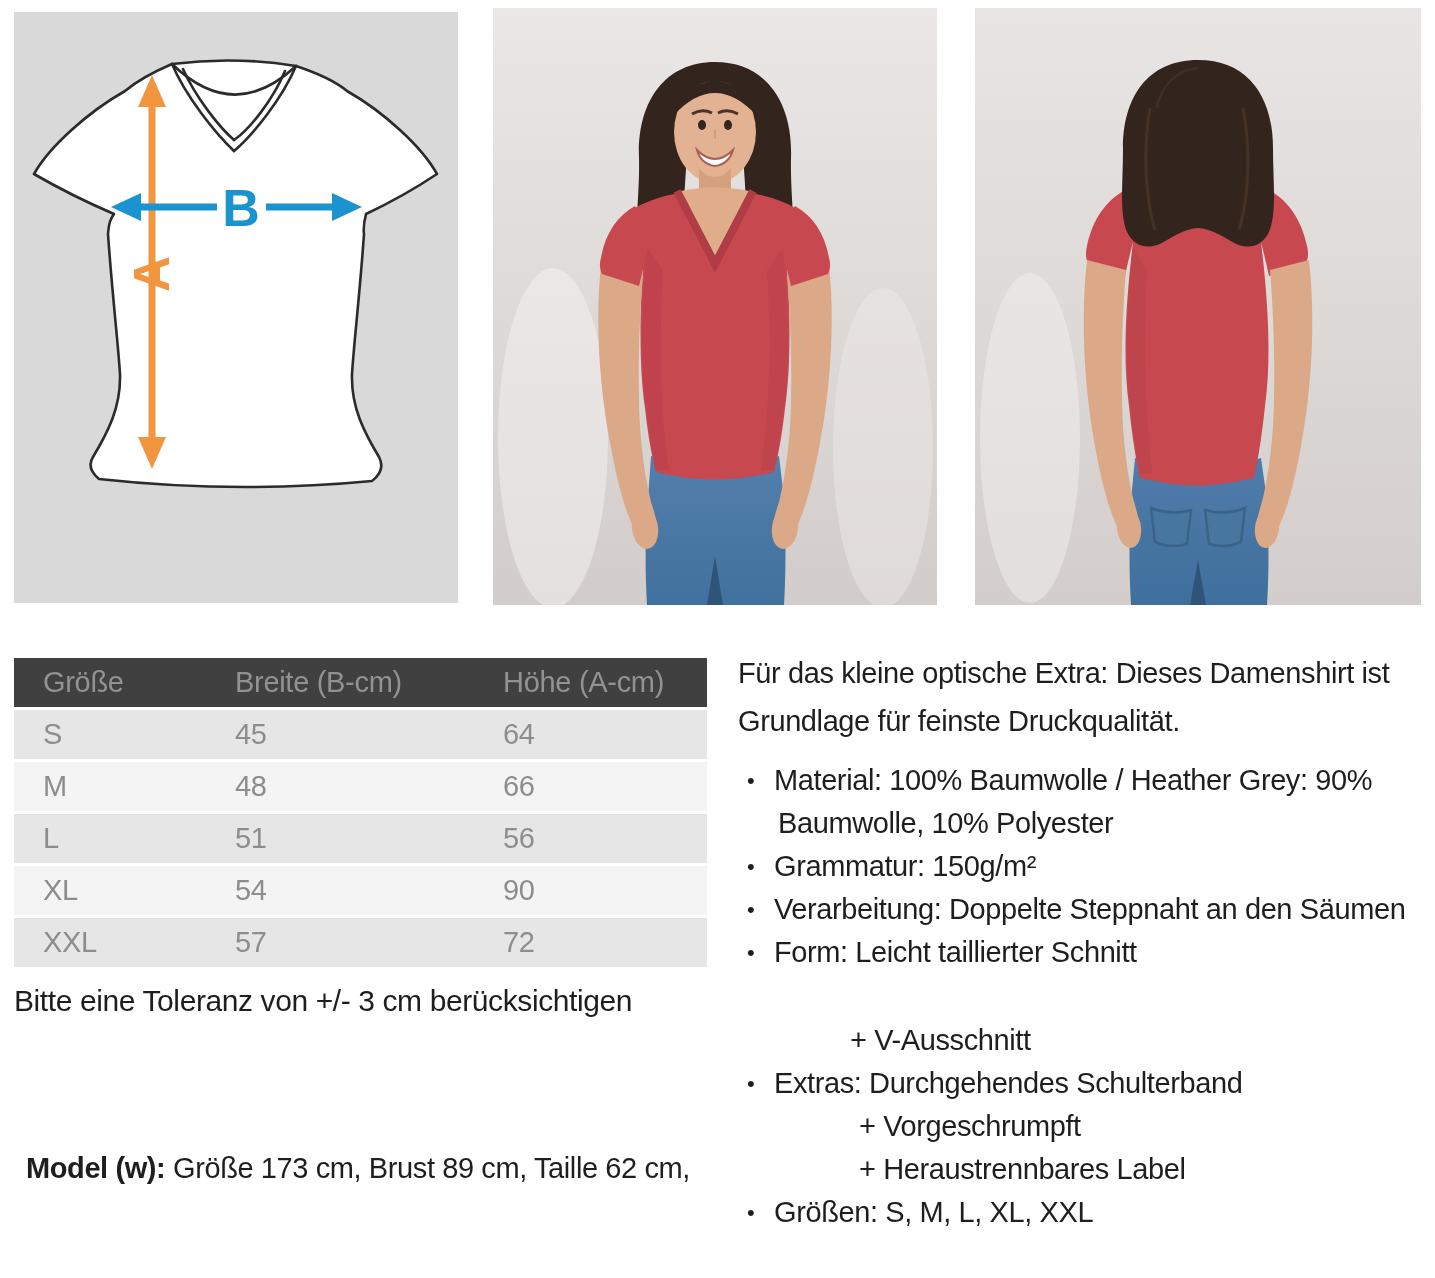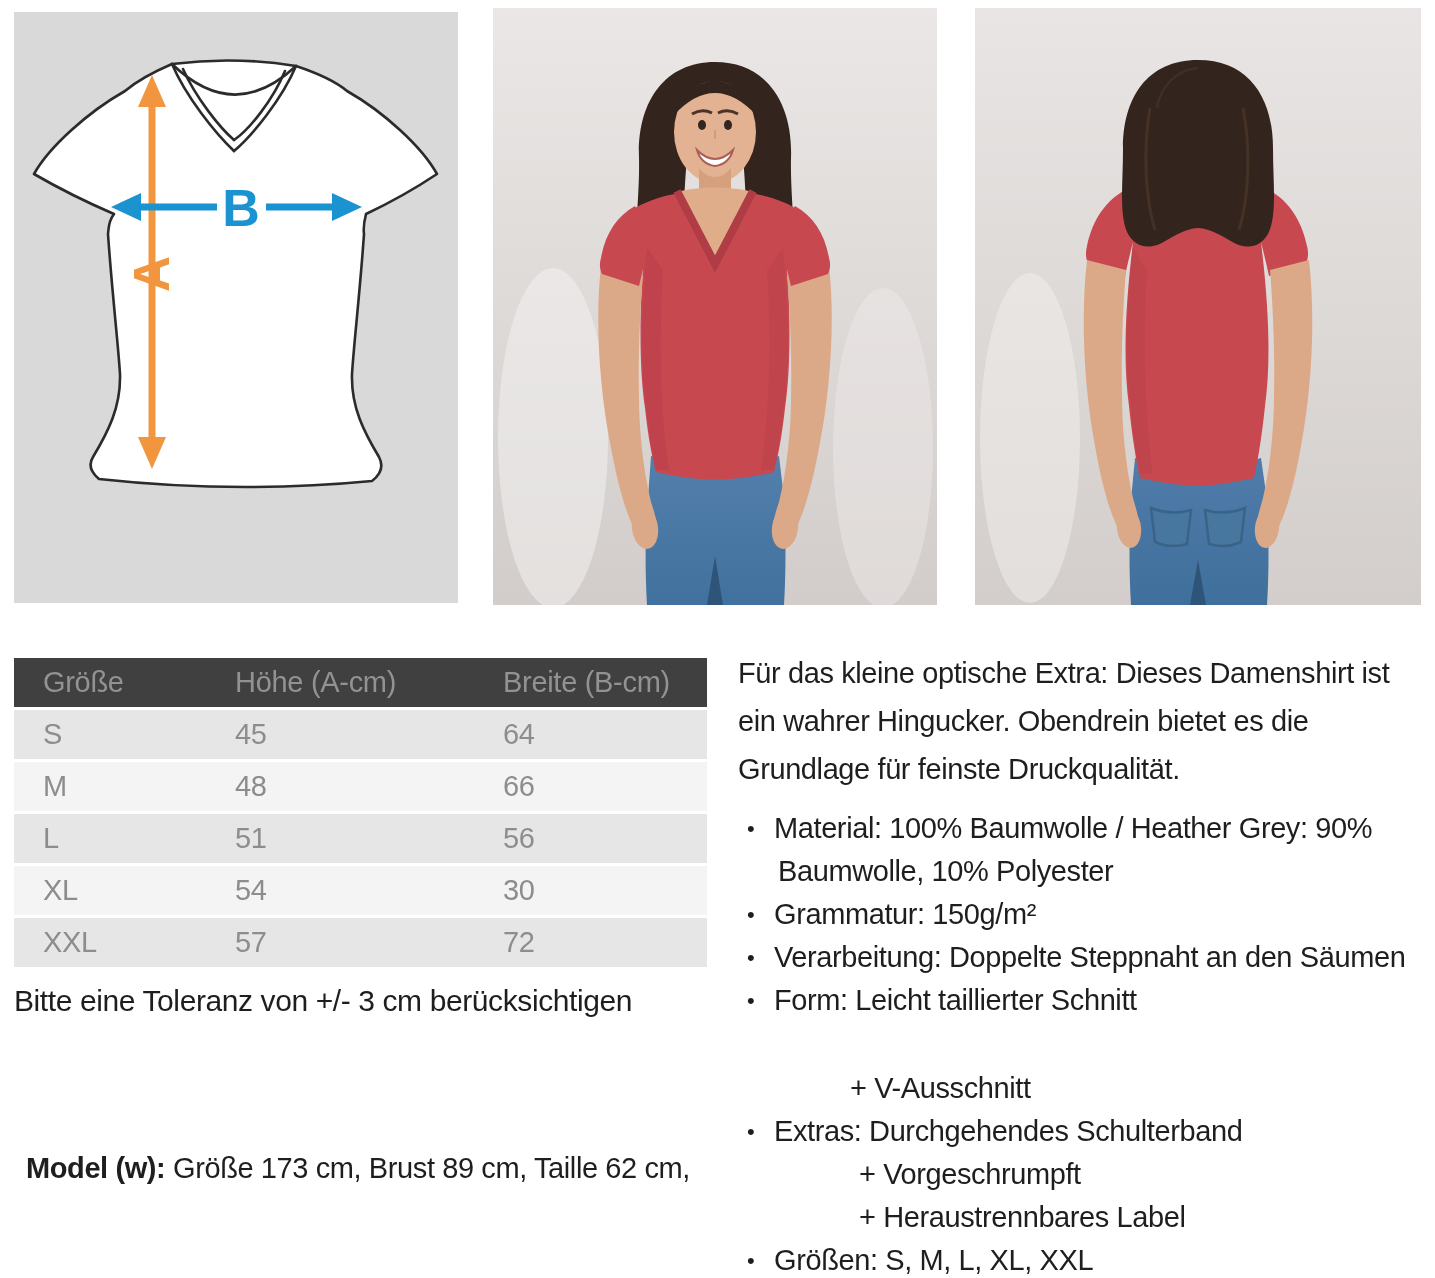--- a/index.html
+++ b/index.html
@@ -191,60 +191,59 @@
         <path d="M 175,100 C 168,140 170,190 180,222" stroke="#5a3e2e" stroke-width="3" fill="none" opacity="0.5"></path>
         <path d="M 268,100 C 276,140 274,190 264,222" stroke="#5a3e2e" stroke-width="3" fill="none" opacity="0.5"></path>
         <path d="M 223,60 C 200,62 185,80 182,100" stroke="#5a3e2e" stroke-width="2.5" fill="none" opacity="0.4"></path>
       </g>
     </svg>
   </div>
 
   <div id="size-table" class="abs">
     <div class="t-row t-head">
       <div>Größe</div>
+      <div>Breite (B-cm)</div>
       <div>Höhe (A-cm)</div>
-      <div>Breite (B-cm)</div>
     </div>
     <div class="t-row r-dark">
       <div>S</div>
       <div>45</div>
       <div>64</div>
     </div>
     <div class="t-row r-light">
       <div>M</div>
       <div>48</div>
       <div>66</div>
     </div>
     <div class="t-row r-dark">
       <div>L</div>
       <div>51</div>
       <div>56</div>
     </div>
     <div class="t-row r-light">
       <div>XL</div>
       <div>54</div>
-      <div>30</div>
+      <div>90</div>
     </div>
     <div class="t-row r-dark">
       <div>XXL</div>
       <div>57</div>
       <div>72</div>
     </div>
   </div>
 
   <div id="tolerance-note" class="abs">Bitte eine Toleranz von +/- 3 cm berücksichtigen</div>
 
   <div id="model-info" class="abs">
     <div><b>Model (w):</b><span> Größe 173 cm, Brust 89 cm, Taille 62 cm,</span></div>
   </div>
 
   <div id="description" class="abs">
     <div>
       <div class="para-line">Für das kleine optische Extra: Dieses Damenshirt ist</div>
-      <div class="para-line">ein wahrer Hingucker. Obendrein bietet es die</div>
       <div class="para-line">Grundlage für feinste Druckqualität.</div>
     </div>
     <div id="bullet-list">
       <div class="b-line">
           <span class="dot">•</span>
           <span>Material: 100% Baumwolle / Heather Grey: 90%</span>
         </div>
       <div class="b-line">
           <span class="ind1">Baumwolle, 10% Polyester</span>
         </div>

